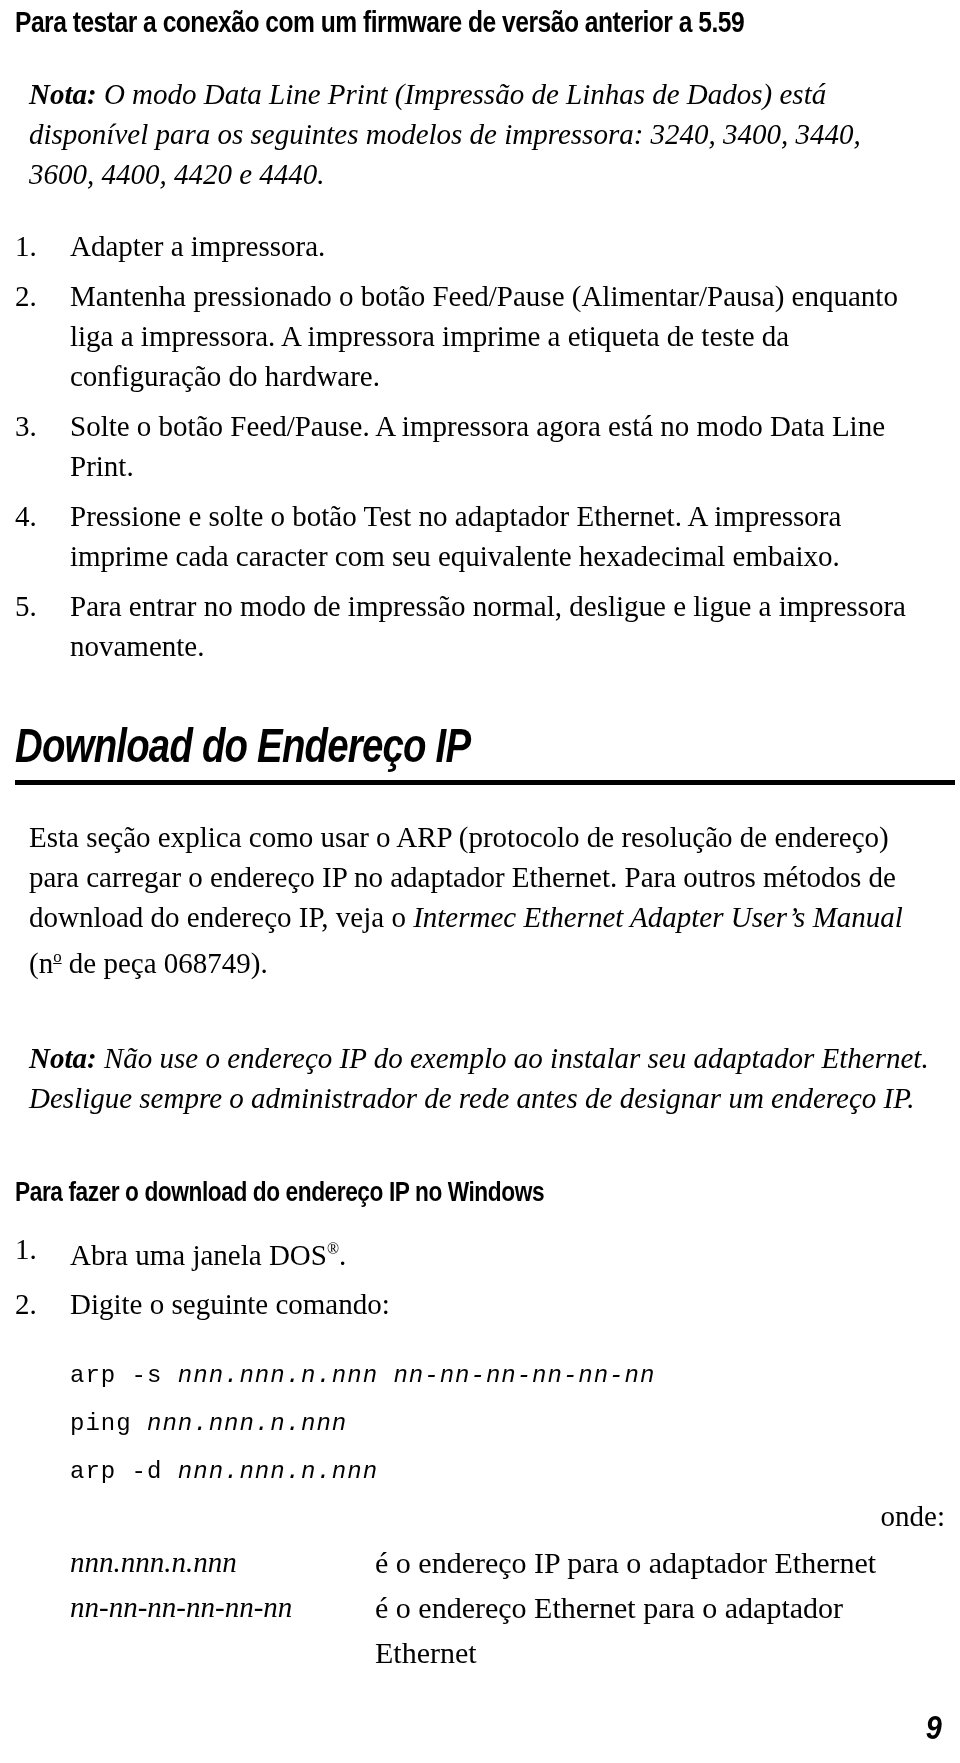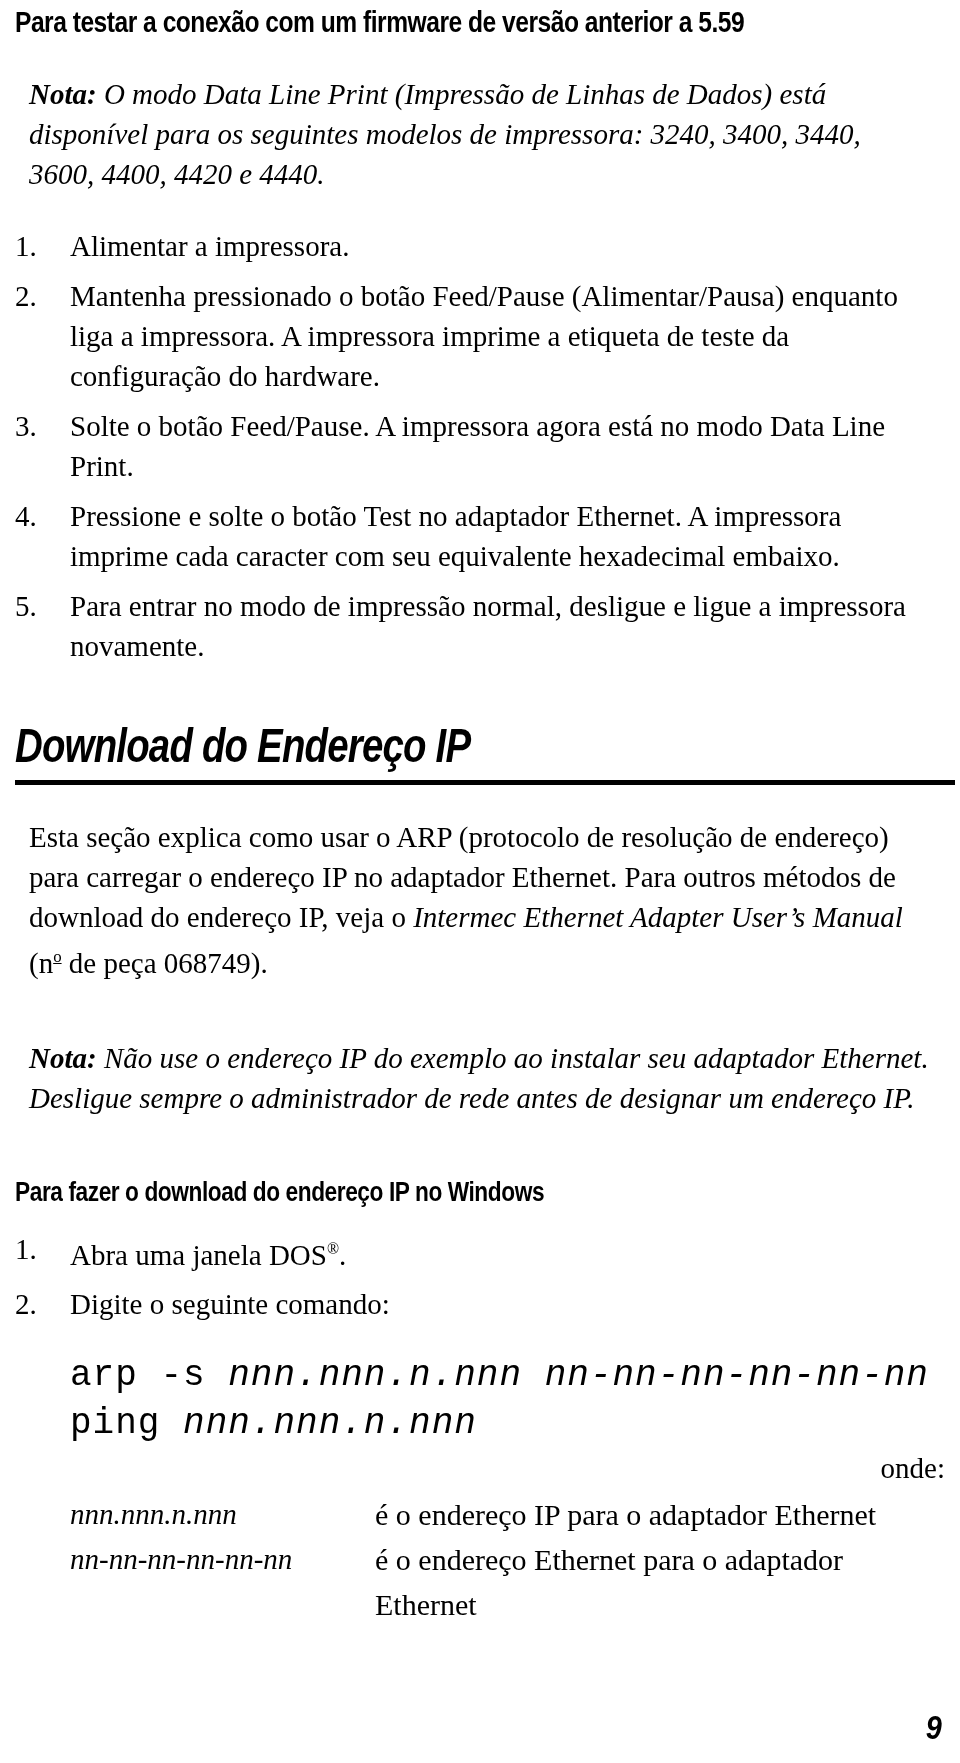--- a/index.html
+++ b/index.html
@@ -90,21 +90,21 @@
     left: 0;
     top: 0;
     width: 40px;
     text-align: left;
   }
 
   
   .code-block { margin: 0; padding-left: 55px; }
   .code-line {
     font-family: "Liberation Mono", "DejaVu Sans Mono", monospace;
-    font-size: 36px;
+    font-size: 24px;
     line-height: 48px;
     letter-spacing: 1px;
     white-space: pre;
   }
   .code-line .ph { font-style: italic; }
 
   .onde {
     font-size: 29px;
     line-height: 40px;
     padding-left: 55px;
@@ -163,21 +163,21 @@
 
   <h1 class="h-rule-title">Para testar a conexão com um firmware de versão anterior a 5.59</h1>
 
   <div class="sp-22"></div>
 
   <p class="para italic"><b>Nota:</b><span> O modo Data Line Print (Impressão de Linhas de Dados) está disponível para os seguintes modelos de impressora: 3240, 3400, 3440, 3600, 4400, 4420 e 4440.</span></p>
 
   <div class="sp-18"></div>
 
   <ol class="olist">
-    <li><span class="num">1.</span><span>Alimentar a impressora.</span></li>
+    <li><span class="num">1.</span><span>Adapter a impressora.</span></li>
     <li><span class="num">2.</span><span>Mantenha pressionado o botão Feed/Pause (Alimentar/Pausa) enquanto liga a impressora. A impressora imprime a etiqueta de teste da configuração do hardware.</span></li>
     <li><span class="num">3.</span><span>Solte o botão Feed/Pause. A impressora agora está no modo Data Line Print.</span></li>
     <li><span class="num">4.</span><span>Pressione e solte o botão Test no adaptador Ethernet. A impressora imprime cada caracter com seu equivalente hexadecimal embaixo.</span></li>
     <li><span class="num">5.</span><span>Para entrar no modo de impressão normal, desligue e ligue a impressora novamente.</span></li>
   </ol>
 
   <div class="sp-46"></div>
 
   <h2 class="h-section">Download do Endereço IP</h2>
   <hr class="section-rule">
@@ -199,20 +199,21 @@
   <ol class="olist">
     <li><span class="num">1.</span><span>Abra uma janela DOS</span><sup class="sup-r">®</sup><span>.</span></li>
     <li><span class="num">2.</span><span>Digite o seguinte comando:</span></li>
   </ol>
 
   <div class="sp-18"></div>
 
   <div class="code-block">
     <div class="code-line"><span>arp -s </span><span class="ph">nnn.nnn.n.nnn</span><span> </span><span class="ph">nn-nn-nn-nn-nn-nn</span></div>
     <div class="code-line"><span>ping </span><span class="ph">nnn.nnn.n.nnn</span></div>
+    <div class="code-line"><span>arp -d </span><span class="ph">nnn.nnn.n.nnn</span></div>
   </div>
 
   <p class="onde">onde:</p>
 
   <div class="defs">
     <div class="def-row">
       <div class="def-term">nnn.nnn.n.nnn</div>
       <div class="def-desc">é o endereço IP para o adaptador Ethernet</div>
     </div>
     <div class="def-row">

